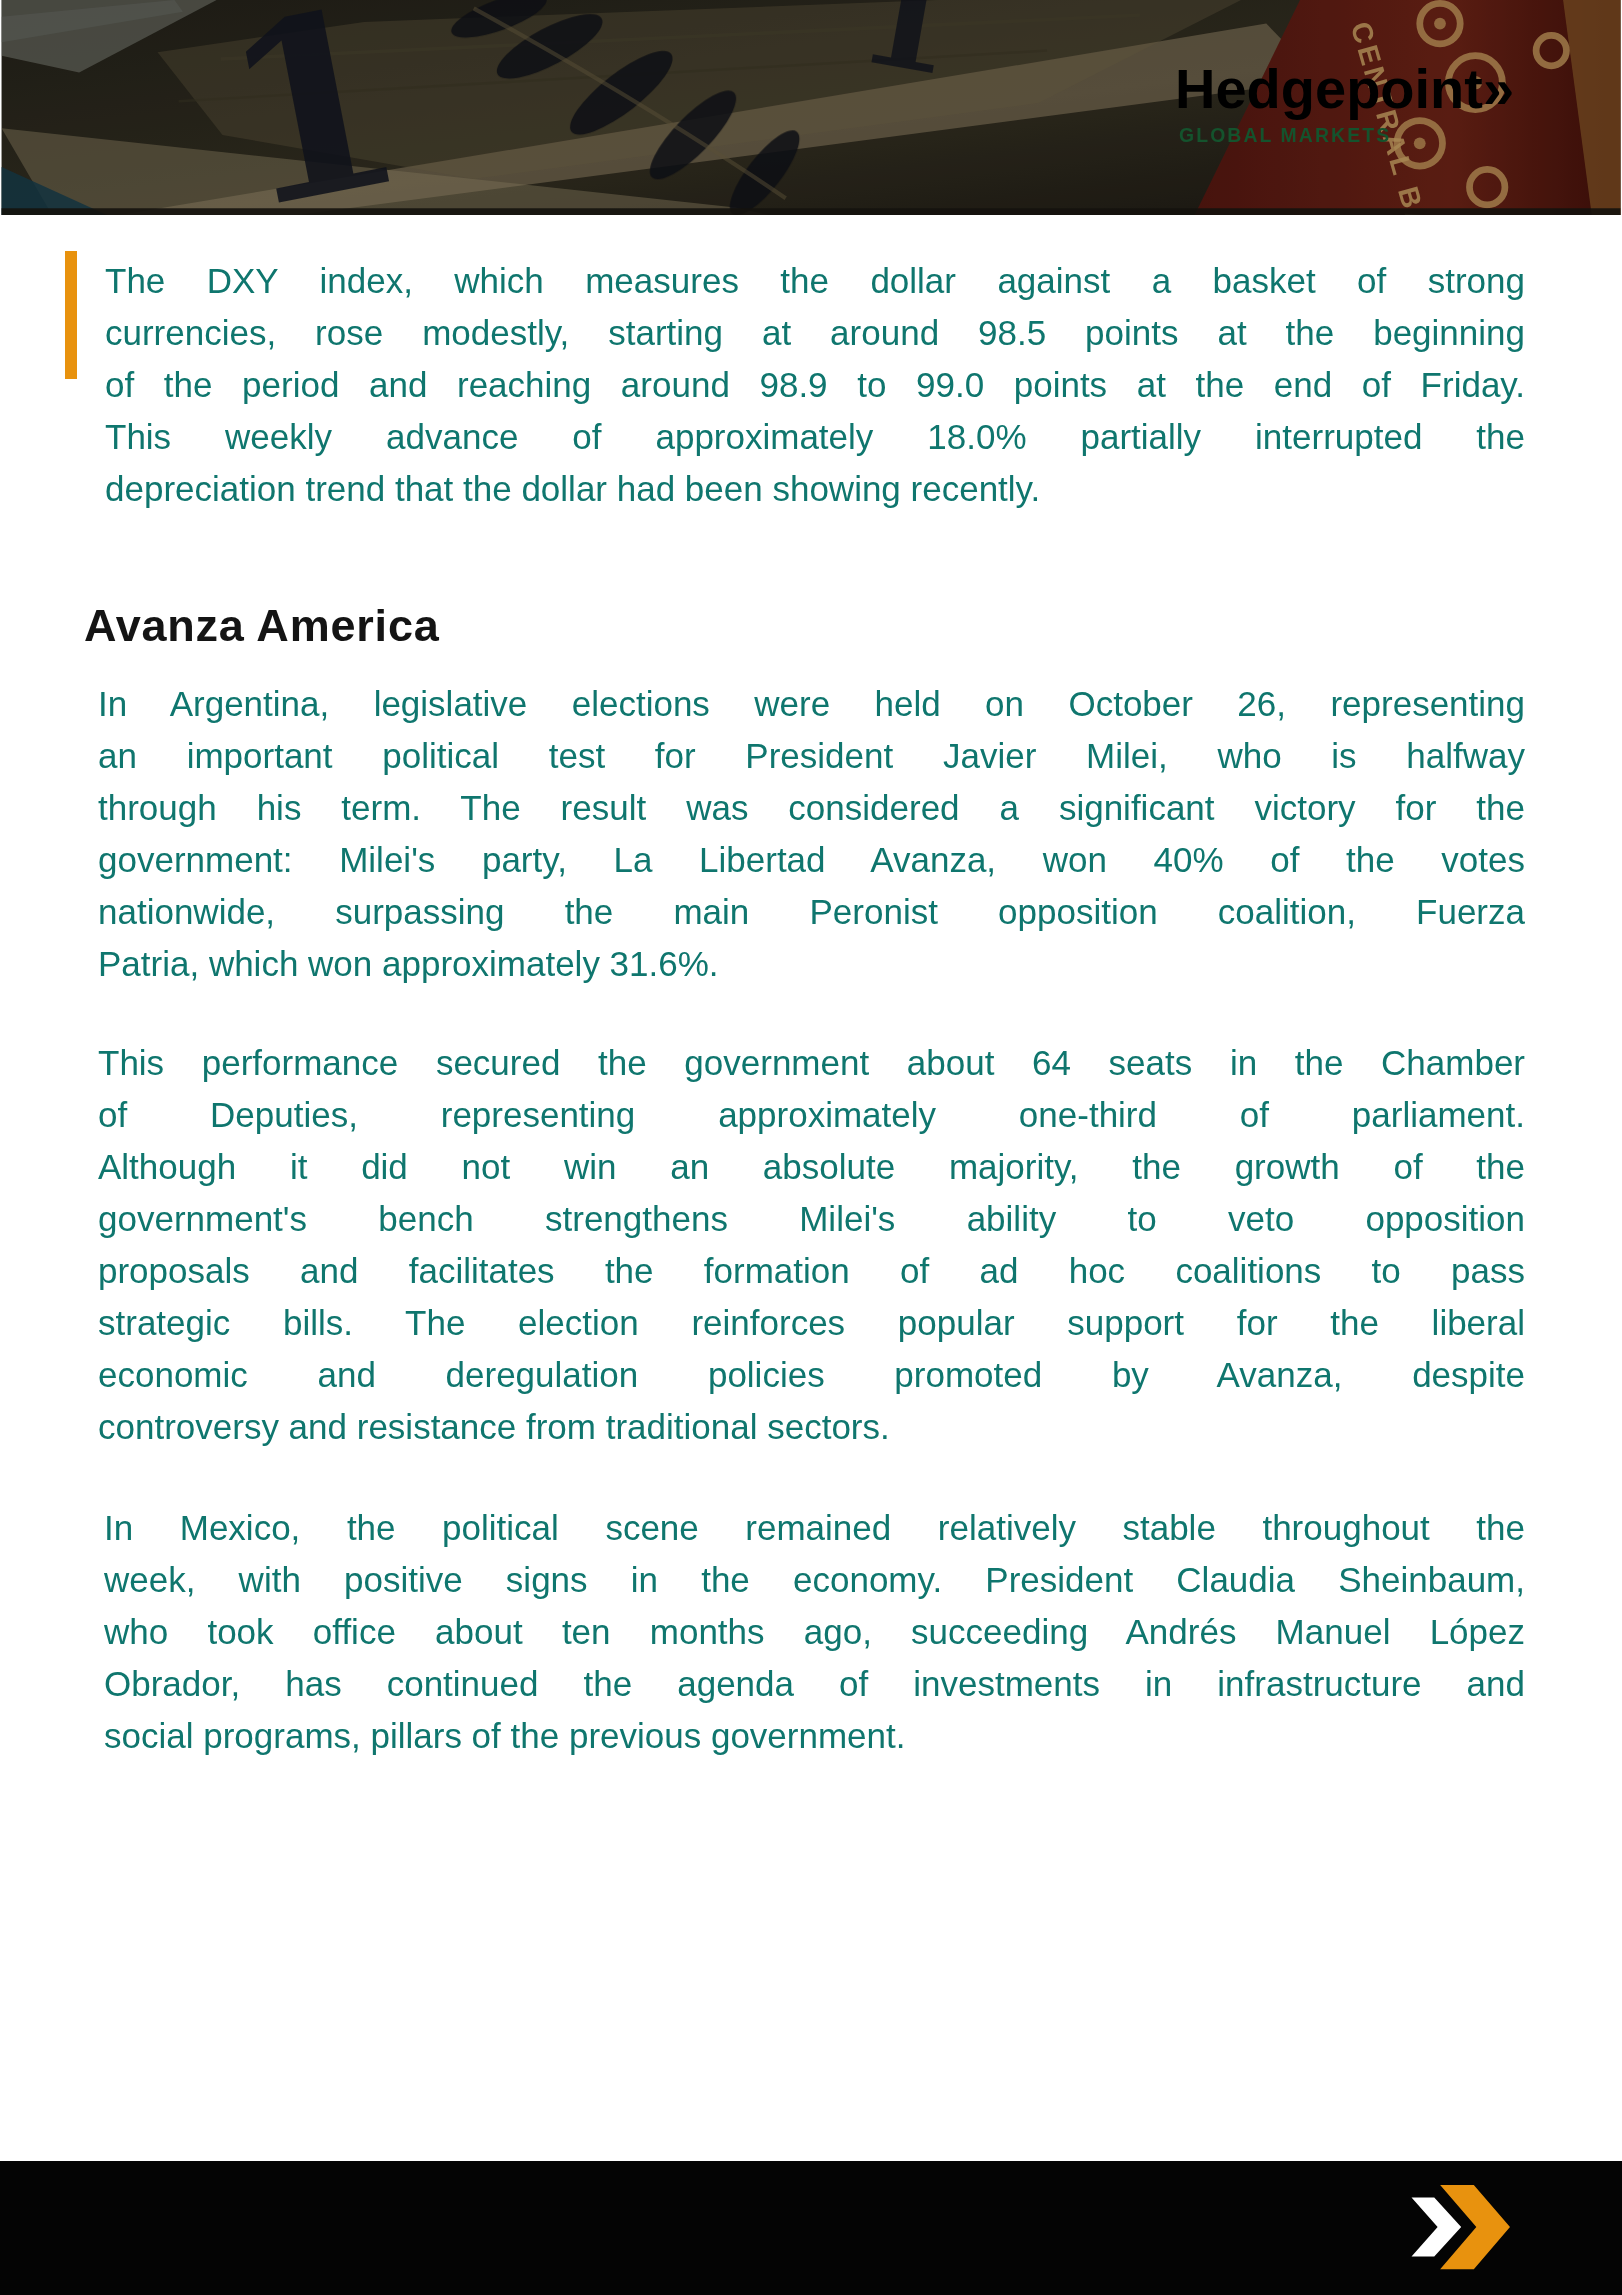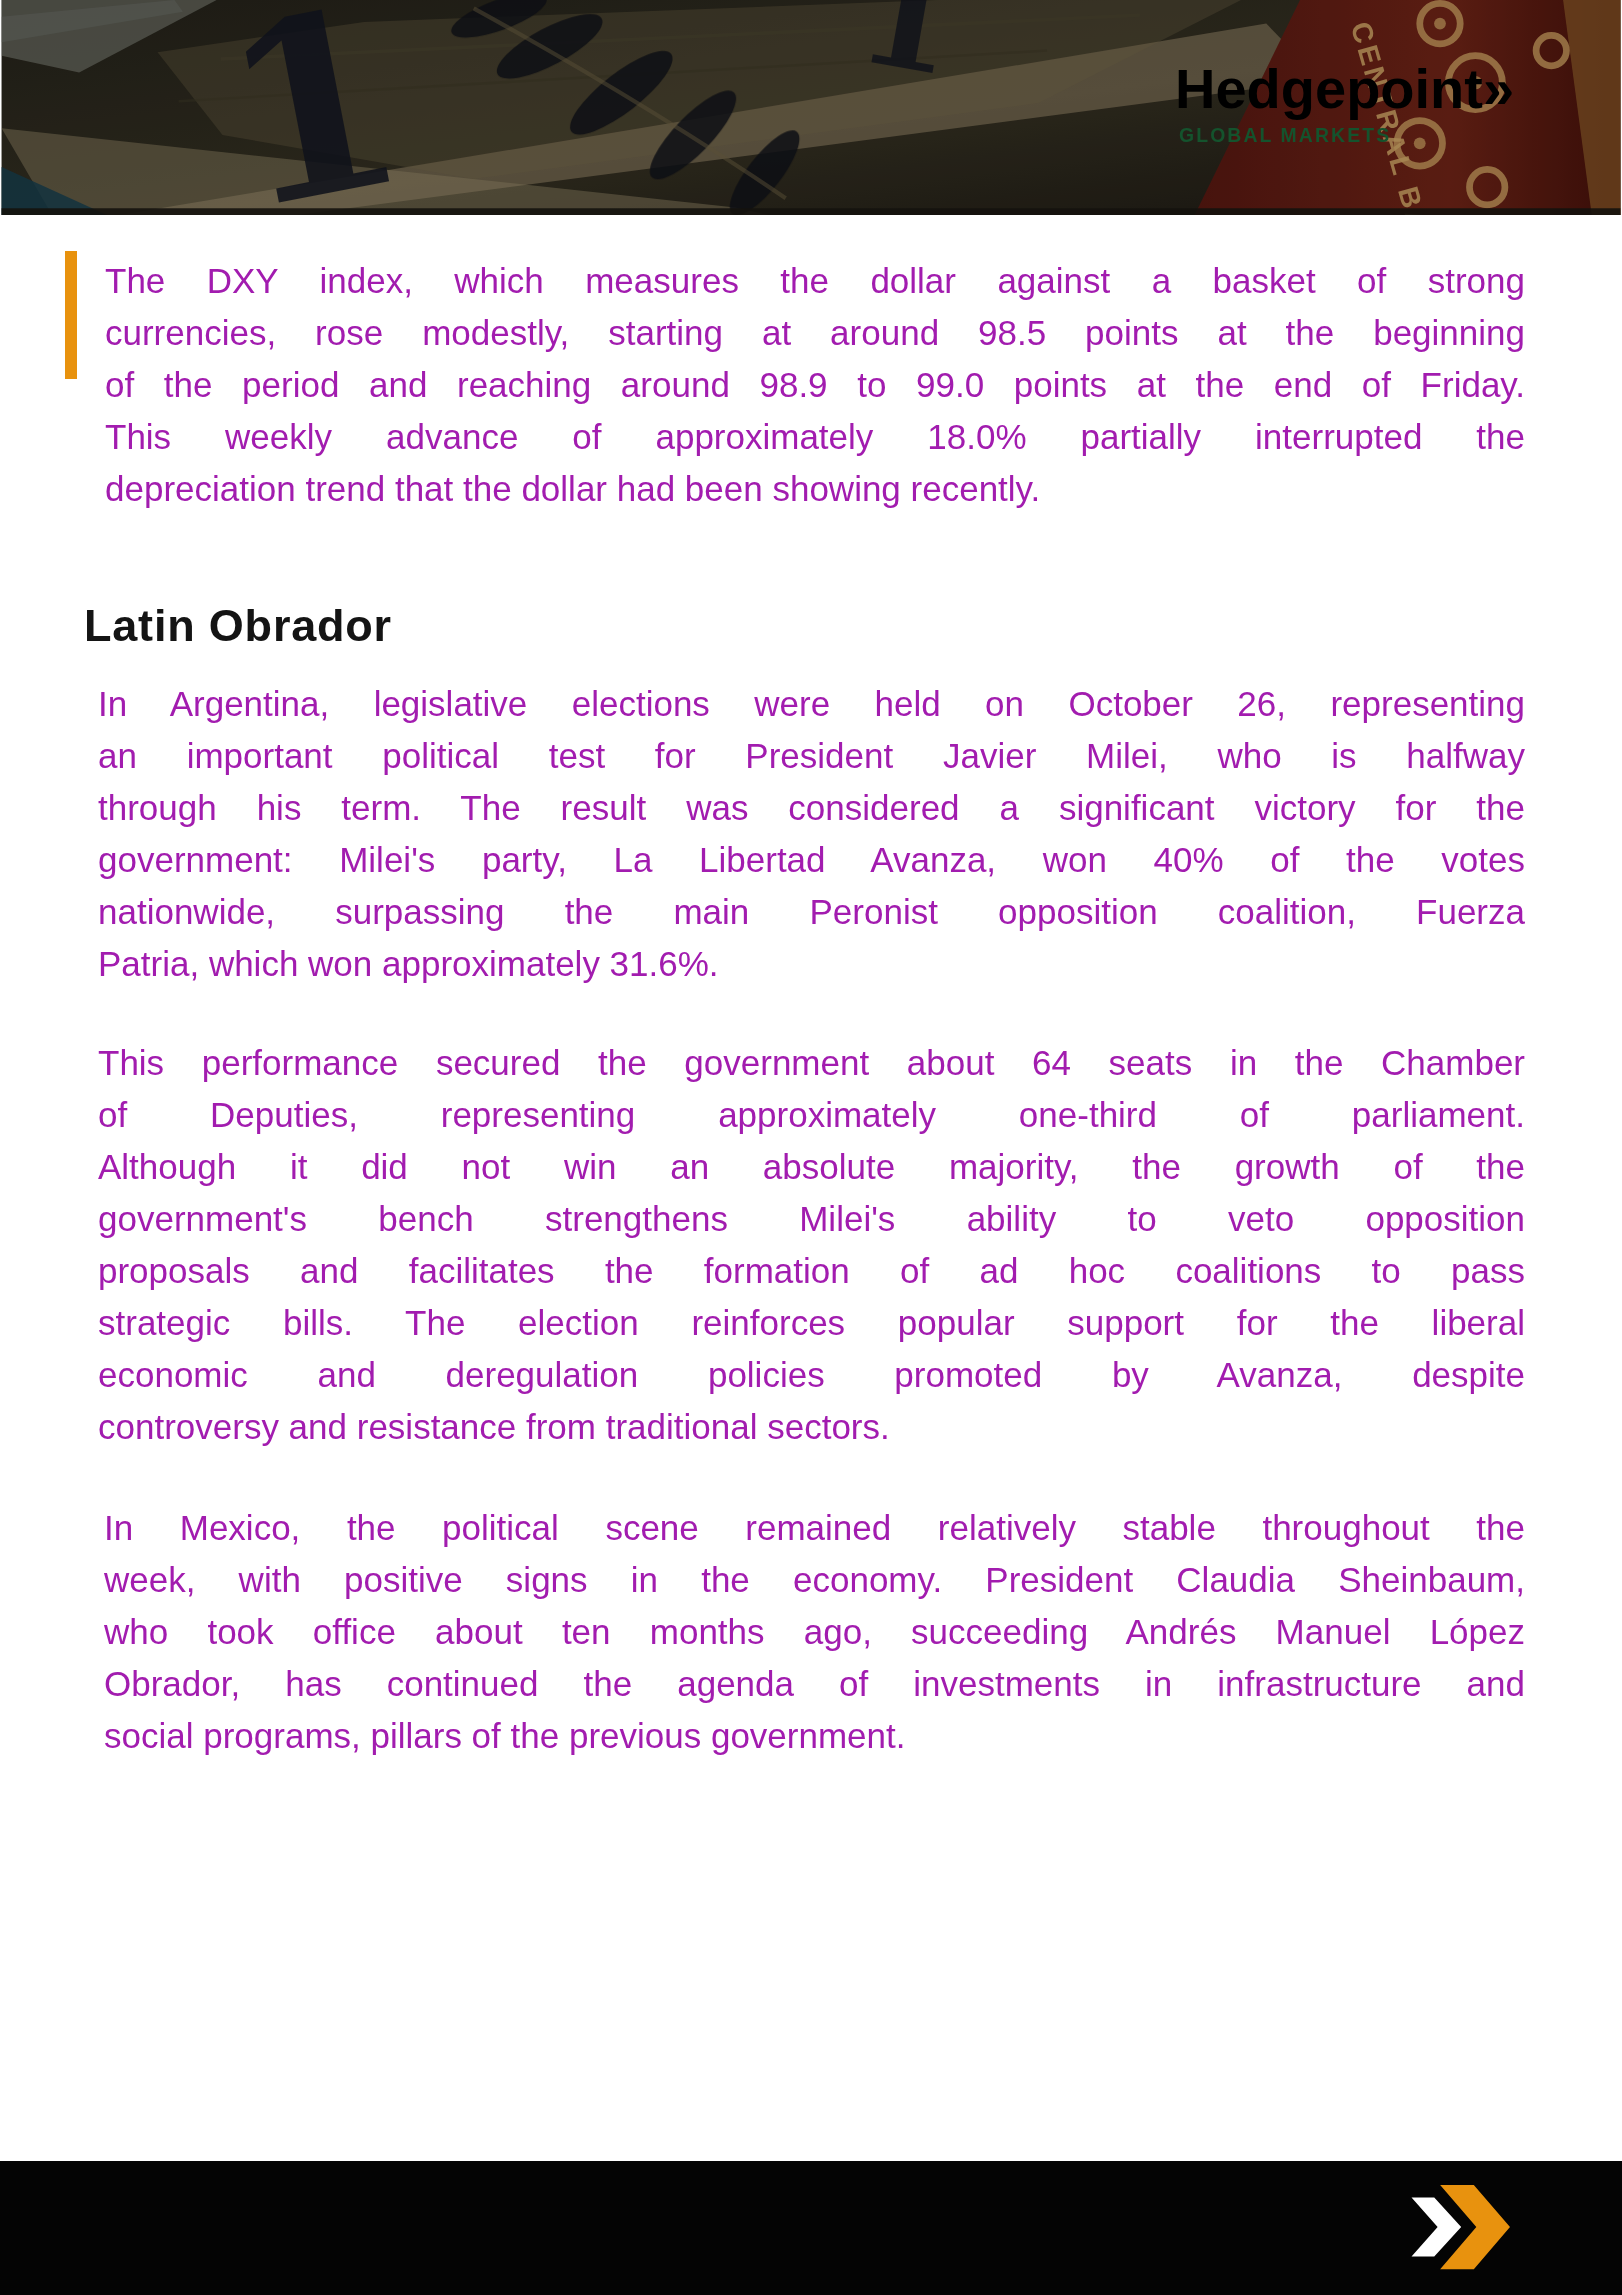--- a/index.html
+++ b/index.html
@@ -14,21 +14,21 @@
     position:absolute;left:1175px;top:61px;color:#000000;font-weight:700;
     font-size:56px;line-height:1;letter-spacing:0px;white-space:nowrap;
   }
   .logo .chev{font-weight:700;}
   .tagline{
     position:absolute;left:1179px;top:124px;color:#14532d;font-weight:700;
     font-size:19.4px;letter-spacing:2.1px;white-space:nowrap;
   }
   
   .quote-bar{position:absolute;left:65px;top:251px;width:12px;height:128px;background:#E8920E;}
-  .textblock{font-size:35px;line-height:52px;color:#a21caf;font-weight:300;}
+  .textblock{font-size:35px;line-height:52px;color:#0f766e;font-weight:300;}
   .quote-text{position:absolute;left:105px;top:255px;width:1420px;}
   .section-title{
     position:absolute;left:84px;top:564px;font-size:45px;font-weight:700;
     color:#141414;letter-spacing:0.8px;line-height:1.1;white-space:nowrap;
   }
   .para-argentina{position:absolute;left:98px;top:678px;width:1427px;}
   .para-congress{position:absolute;left:98px;top:1037px;width:1427px;}
   .para-mexico{position:absolute;left:104px;top:1502px;width:1421px;}
   .line{text-align:justify;text-align-last:justify;}
   .line.last{text-align-last:left;}
@@ -106,21 +106,21 @@
 
   <div class="quote-bar"></div>
   <div class="quote-text textblock">
       <div class="line">The DXY index, which measures the dollar against a basket of strong</div>
       <div class="line">currencies, rose modestly, starting at around 98.5 points at the beginning</div>
       <div class="line">of the period and reaching around 98.9 to 99.0 points at the end of Friday.</div>
       <div class="line">This weekly advance of approximately 18.0% partially interrupted the</div>
       <div class="line last">depreciation trend that the dollar had been showing recently.</div>
     </div>
 
-  <h2 class="section-title">Latin Obrador</h2>
+  <h2 class="section-title">Avanza America</h2>
 
   <div class="para-argentina textblock">
       <div class="line">In Argentina, legislative elections were held on October 26, representing</div>
       <div class="line">an important political test for President Javier Milei, who is halfway</div>
       <div class="line">through his term. The result was considered a significant victory for the</div>
       <div class="line">government: Milei's party, La Libertad Avanza, won 40% of the votes</div>
       <div class="line">nationwide, surpassing the main Peronist opposition coalition, Fuerza</div>
       <div class="line last">Patria, which won approximately 31.6%.</div>
     </div>
   <div class="para-congress textblock">

